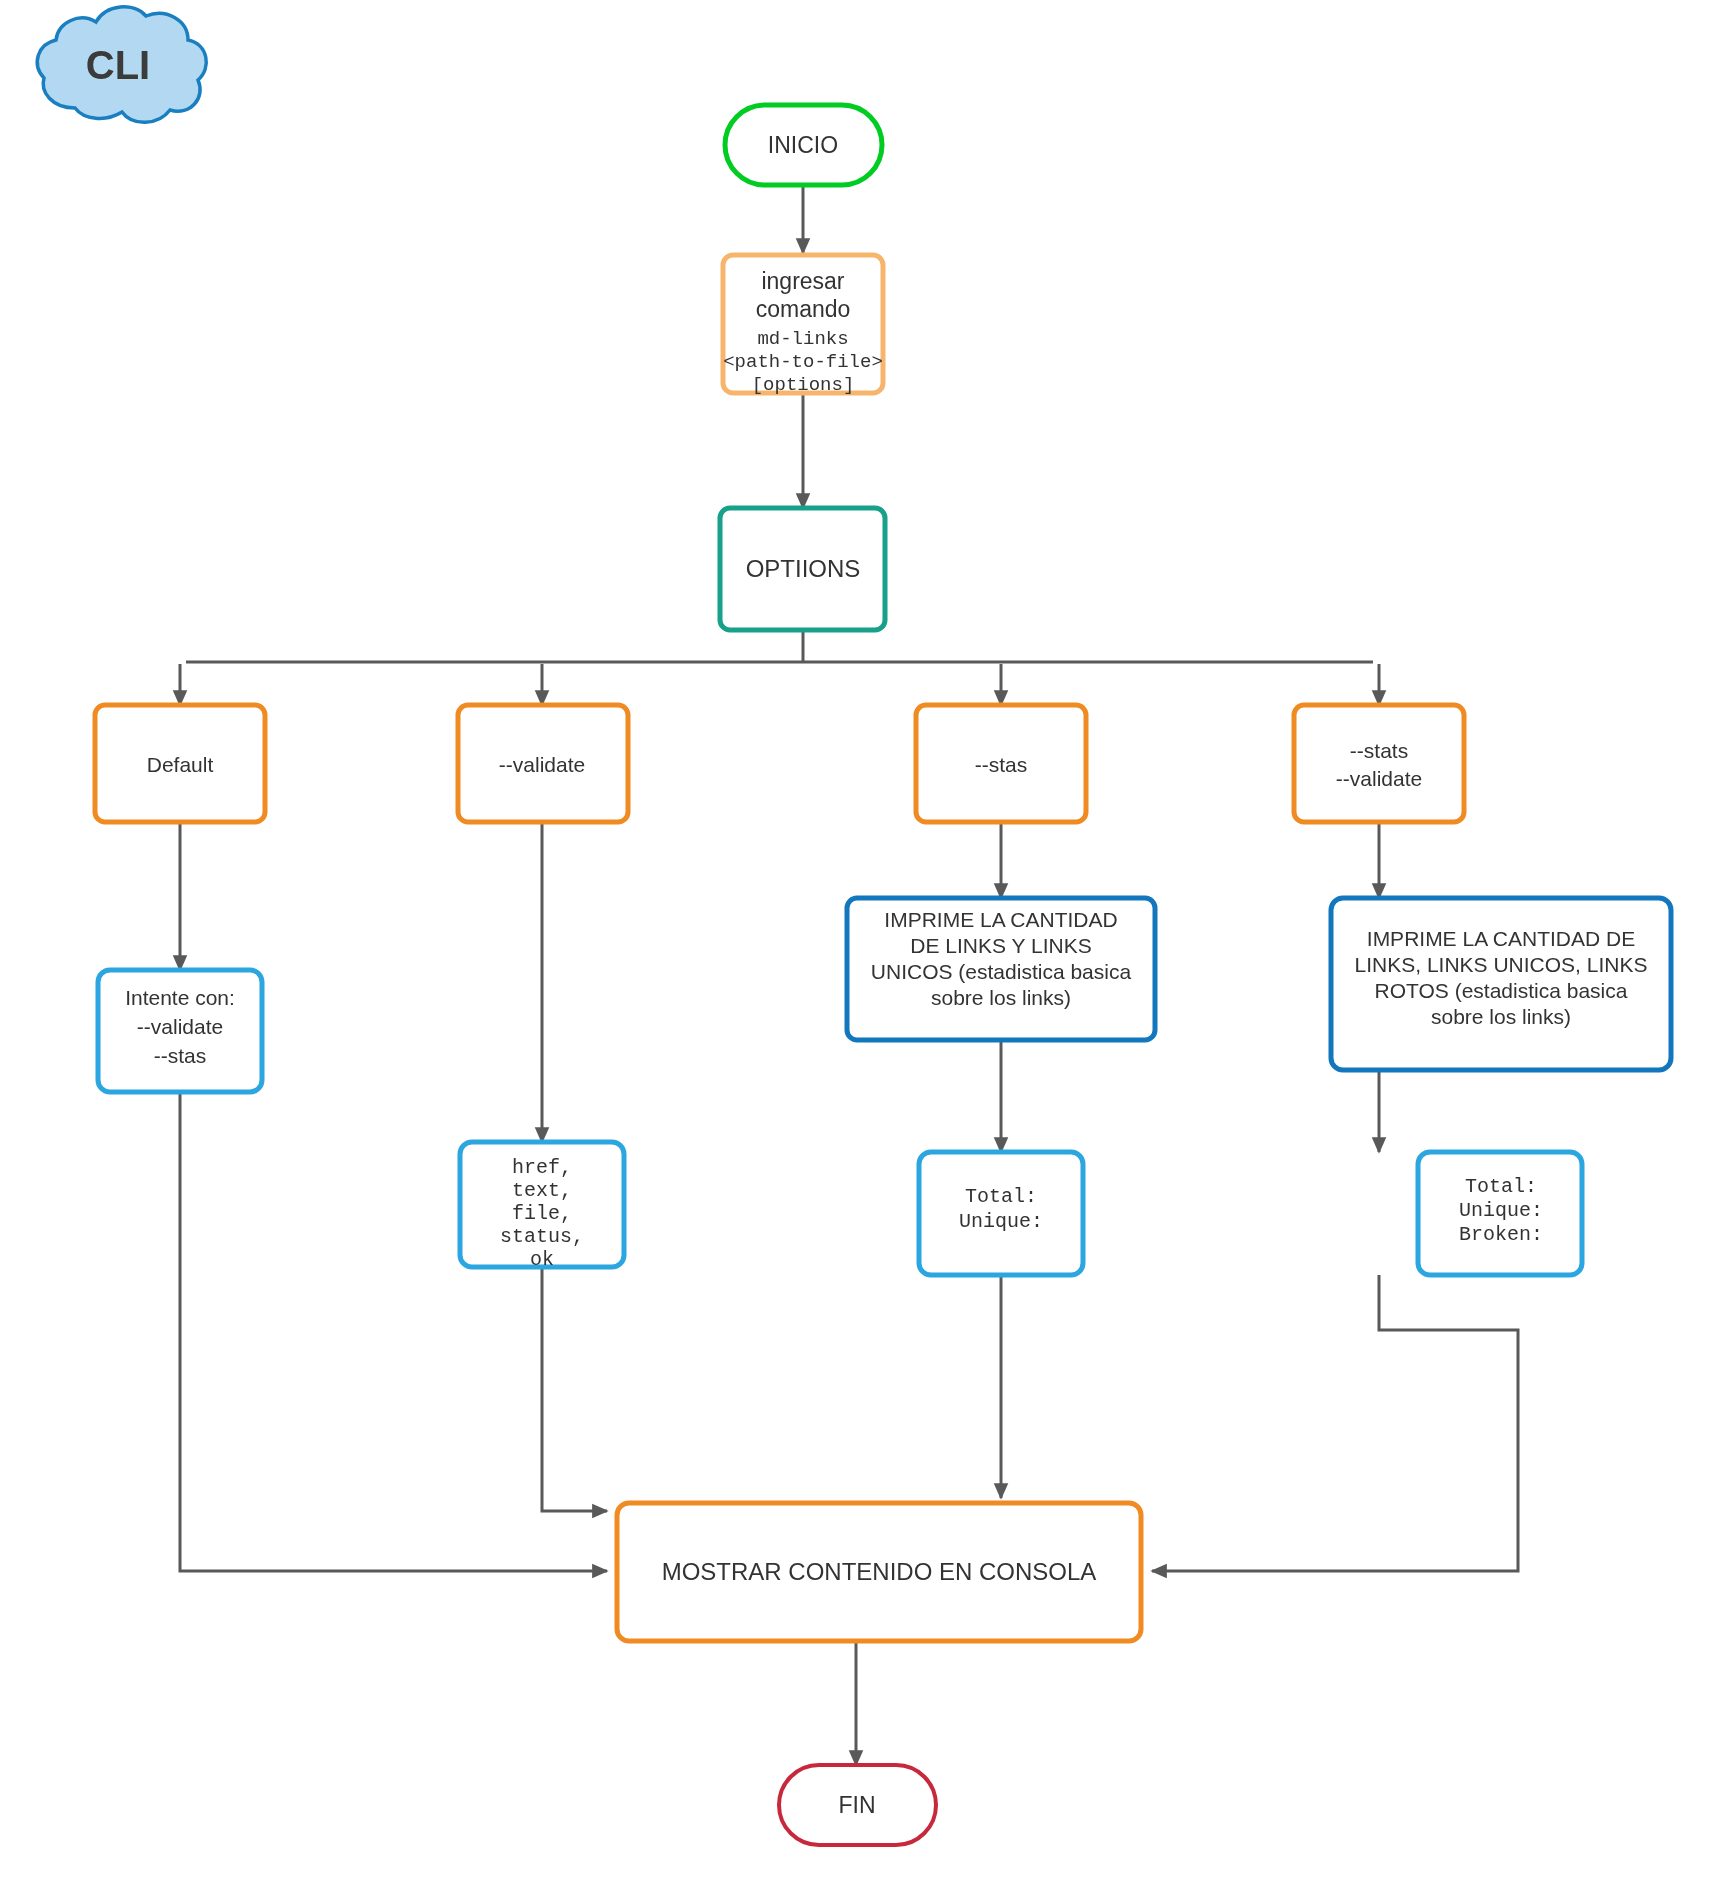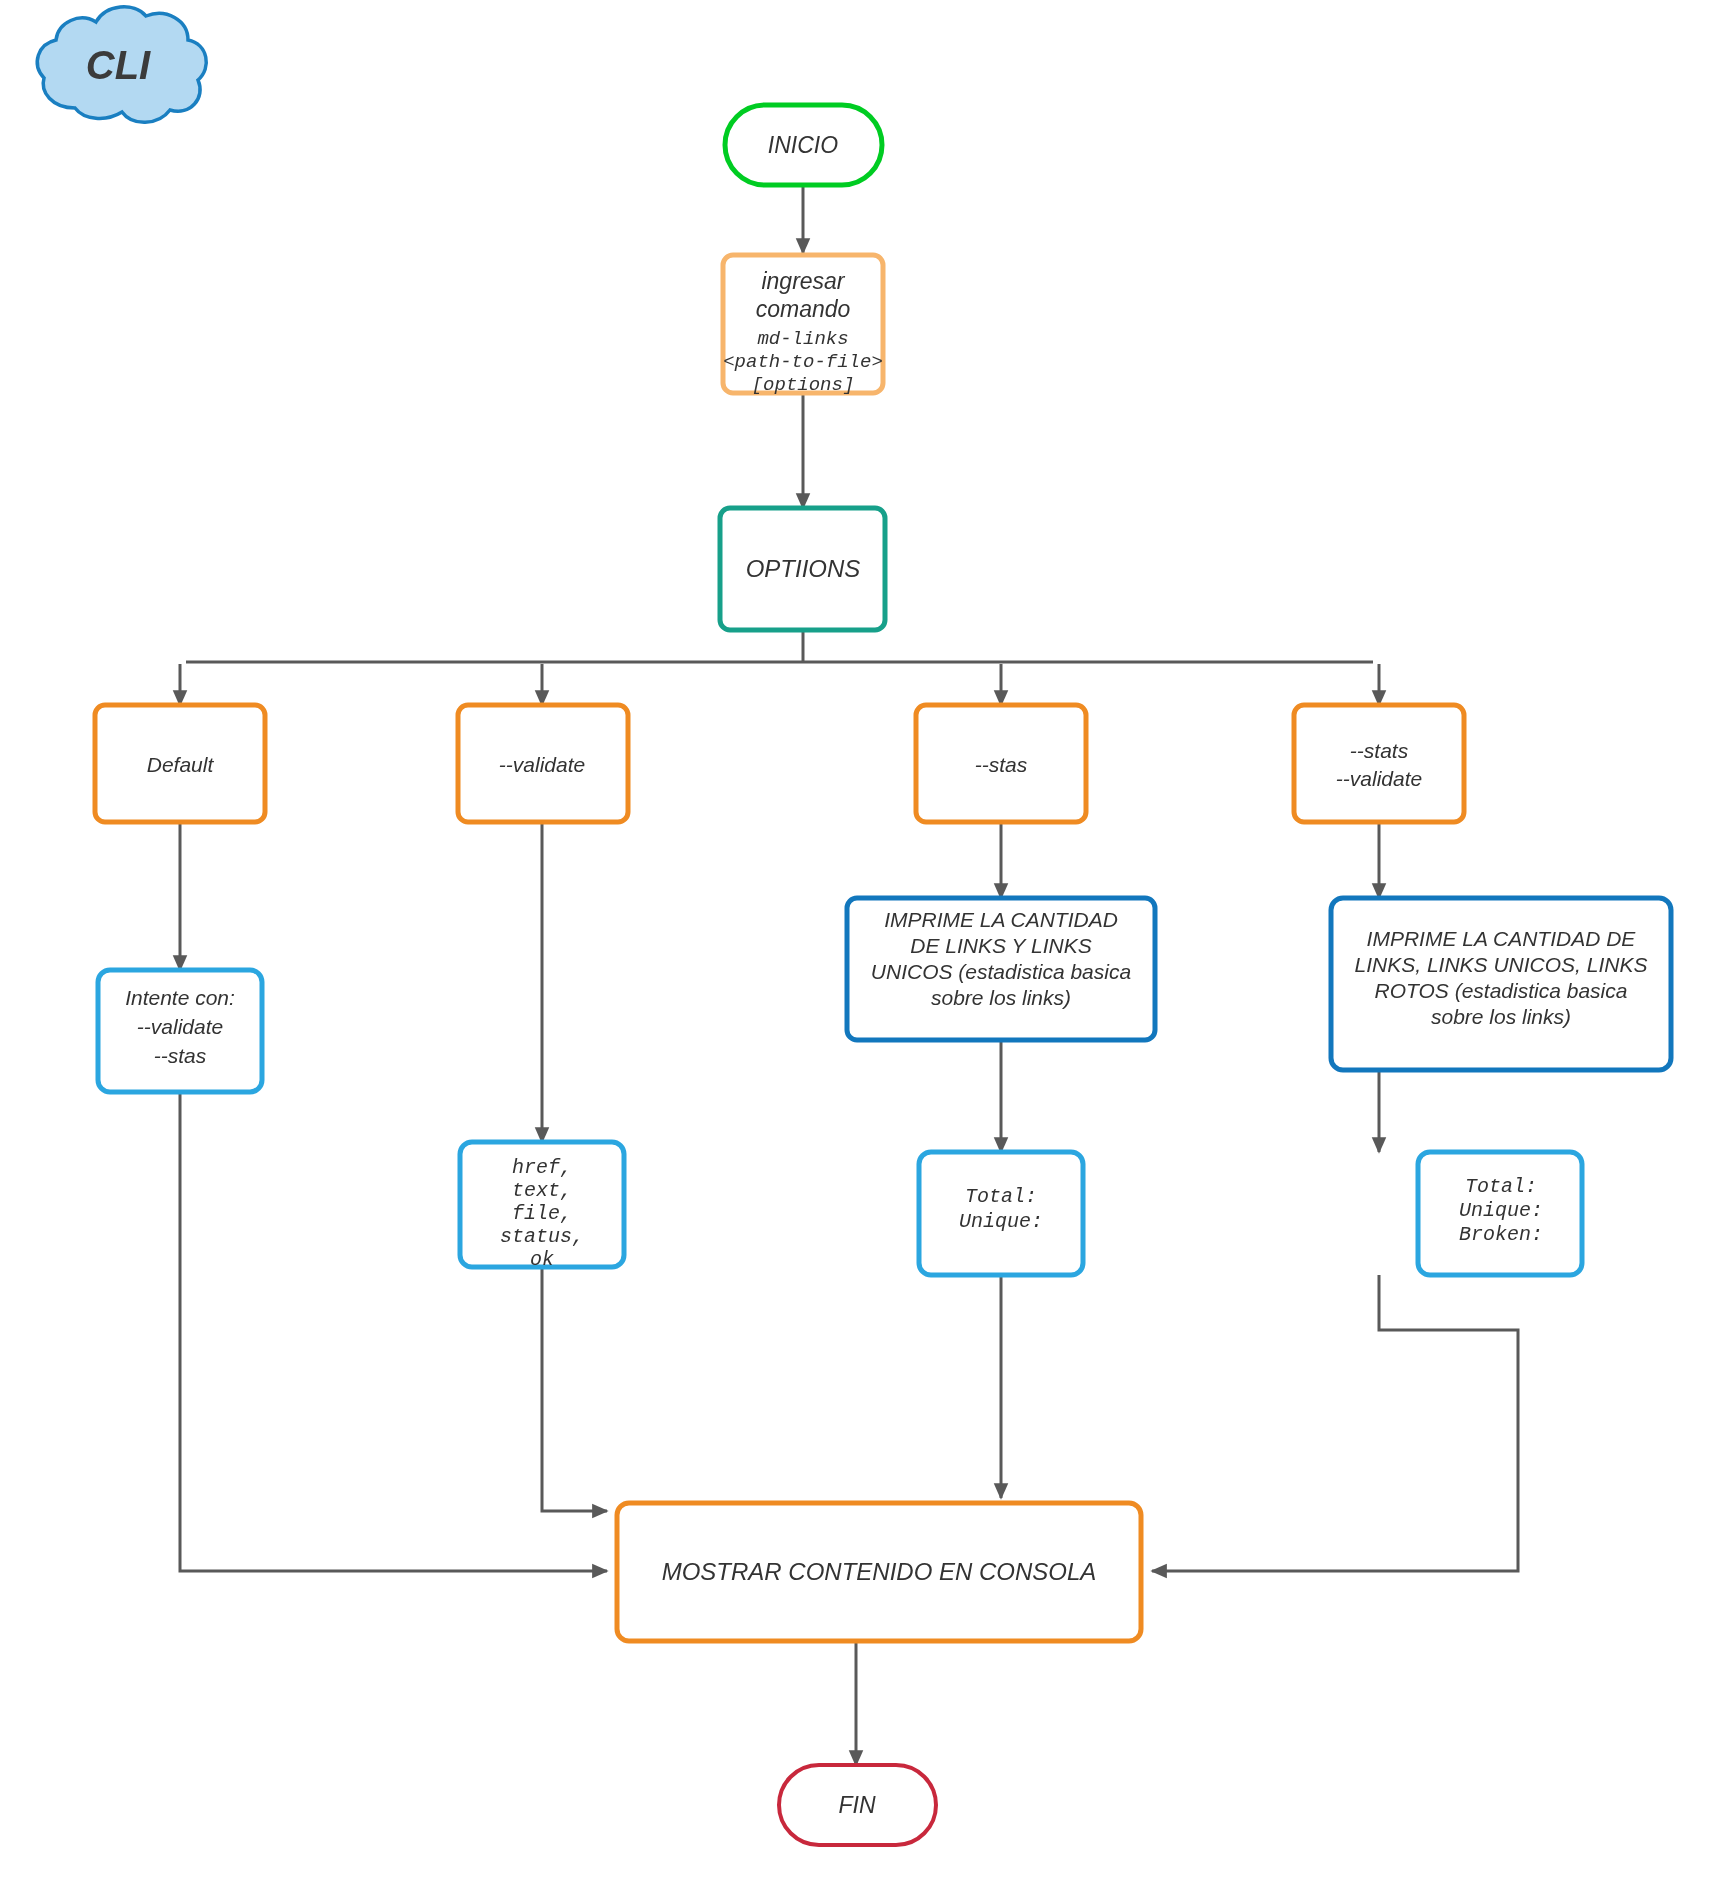--- a/index.html
+++ b/index.html
@@ -10,21 +10,20 @@
   body {
     width: 1710px;
     height: 1886px;
     font-family: "Liberation Sans", sans-serif;
     overflow: hidden;
   }
   #diagram-root {
     position: relative;
     width: 1710px;
     height: 1828px;
-    font-style: italic;
   }
   svg.flow {
     position: absolute;
     top: 0;
     left: 0;
     width: 1710px;
     height: 1886px;
   }
   .node-text {
     font-family: "Liberation Sans", sans-serif;

